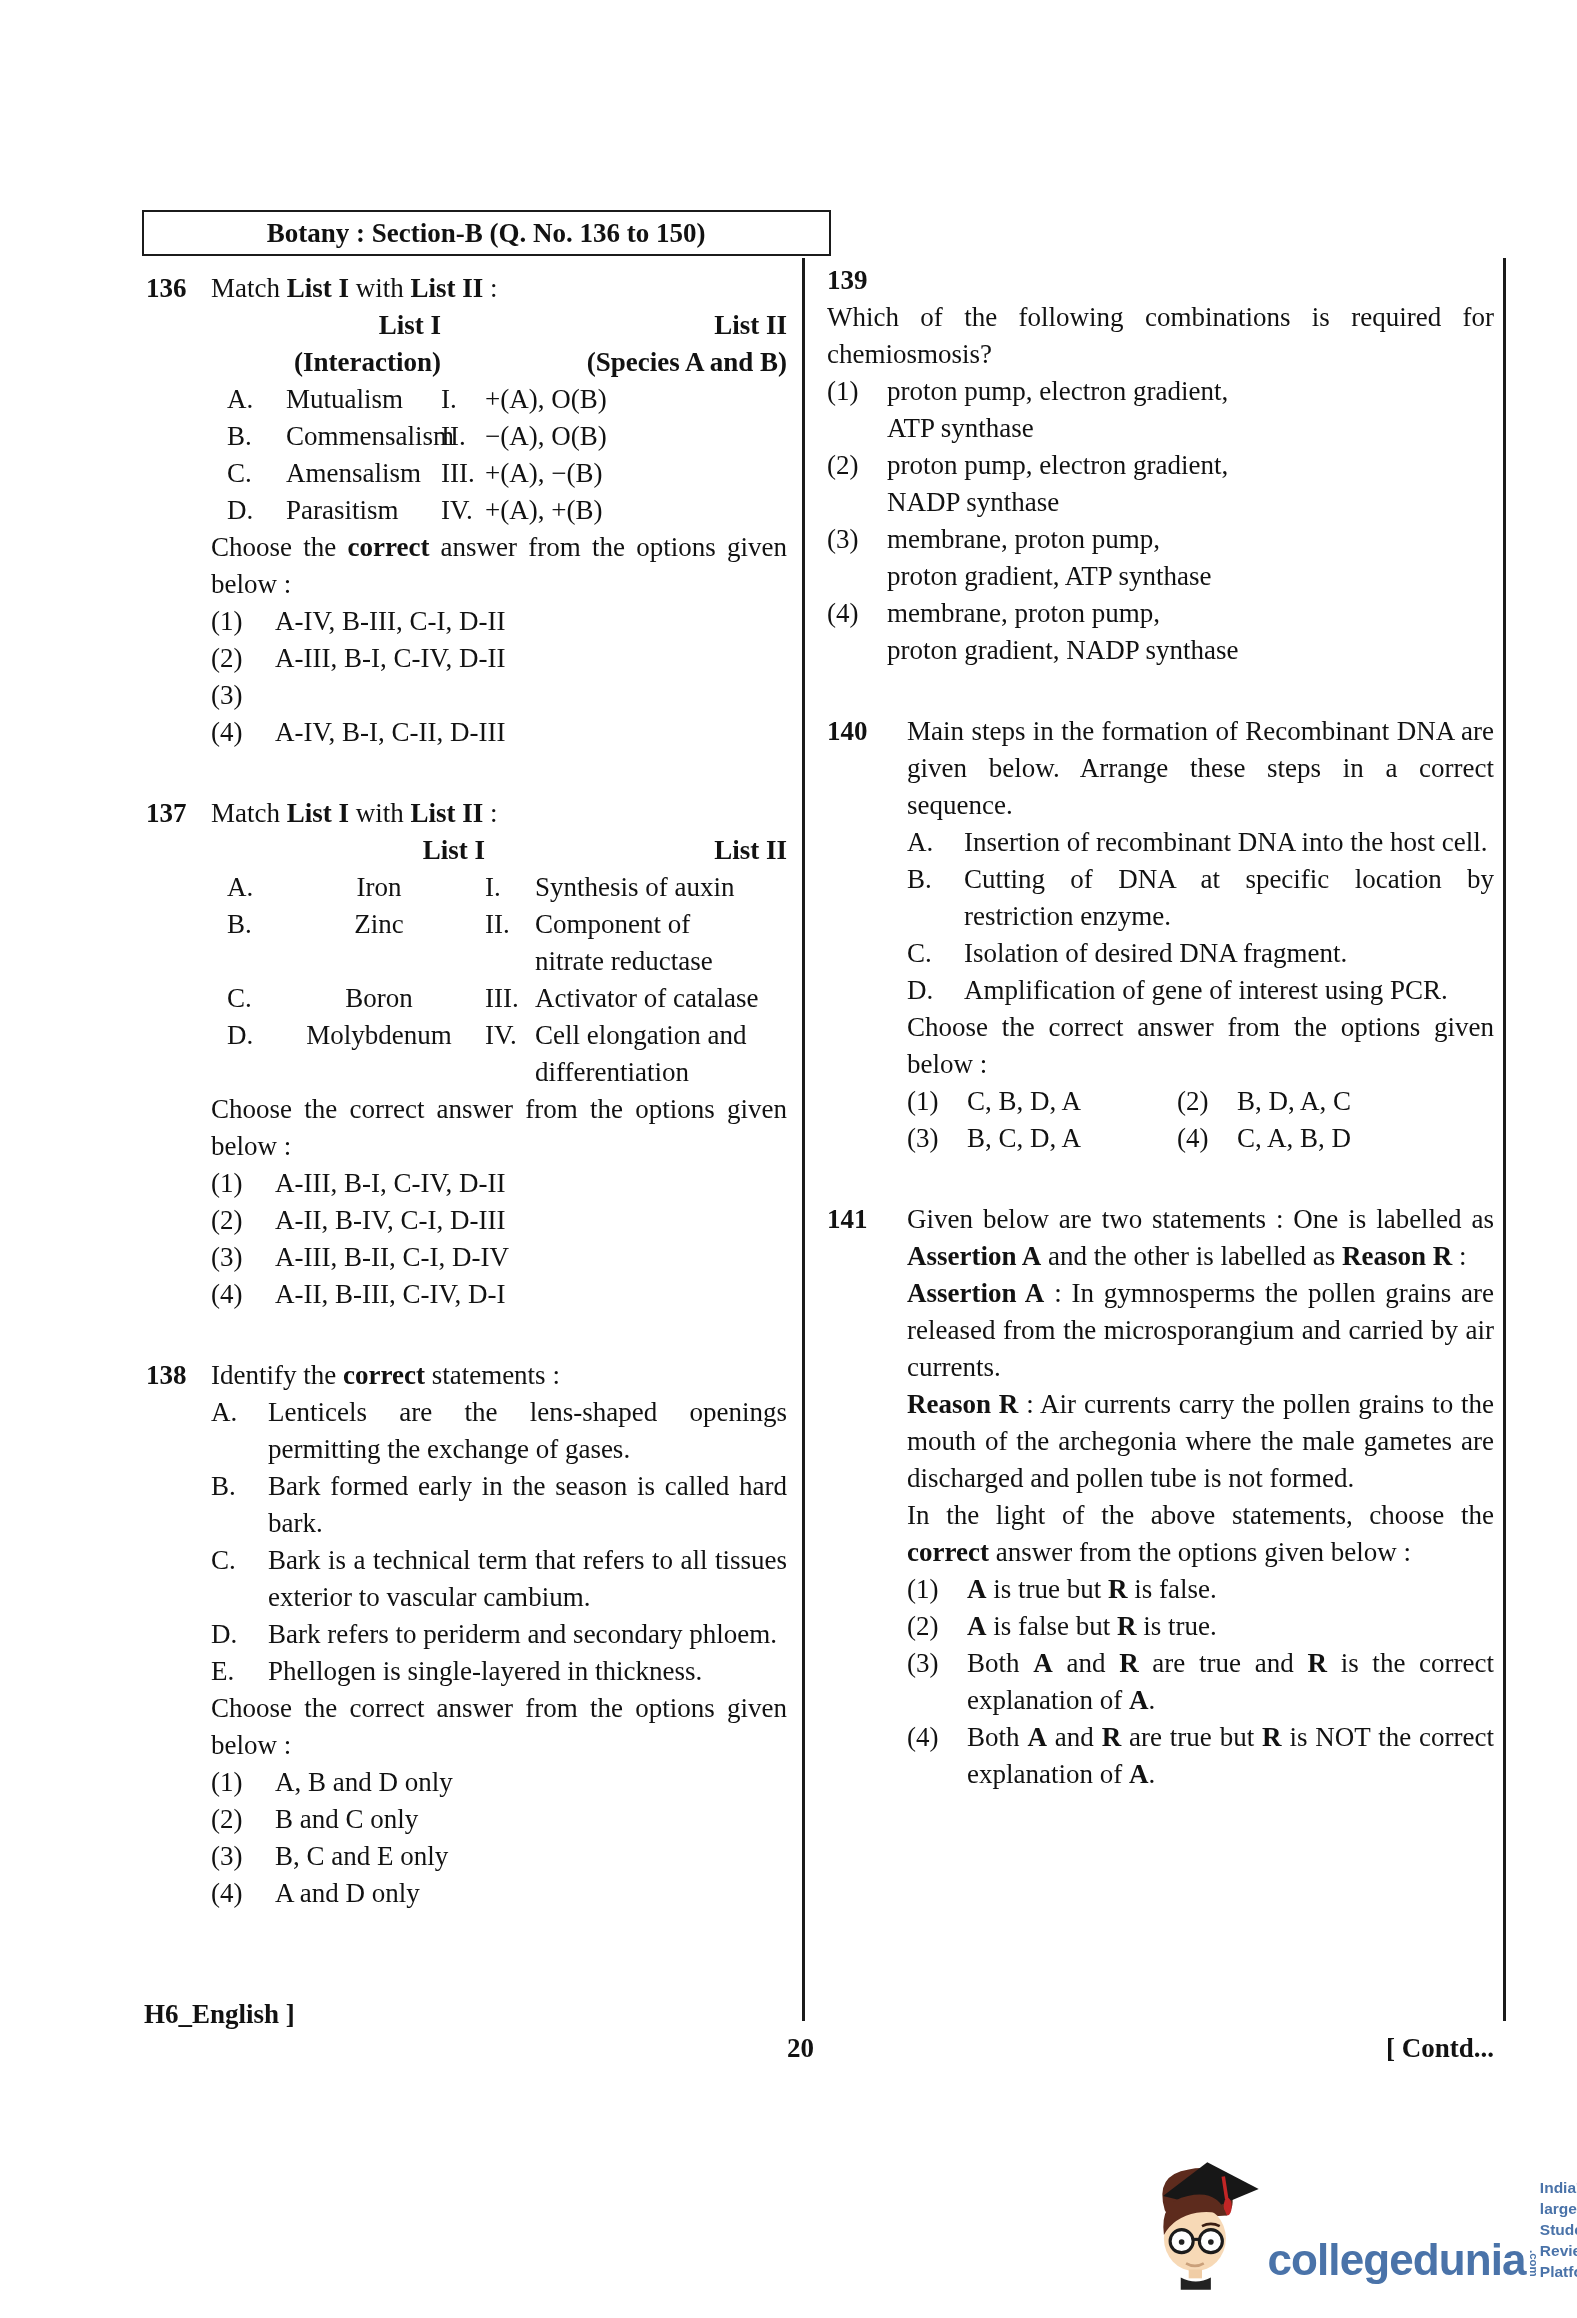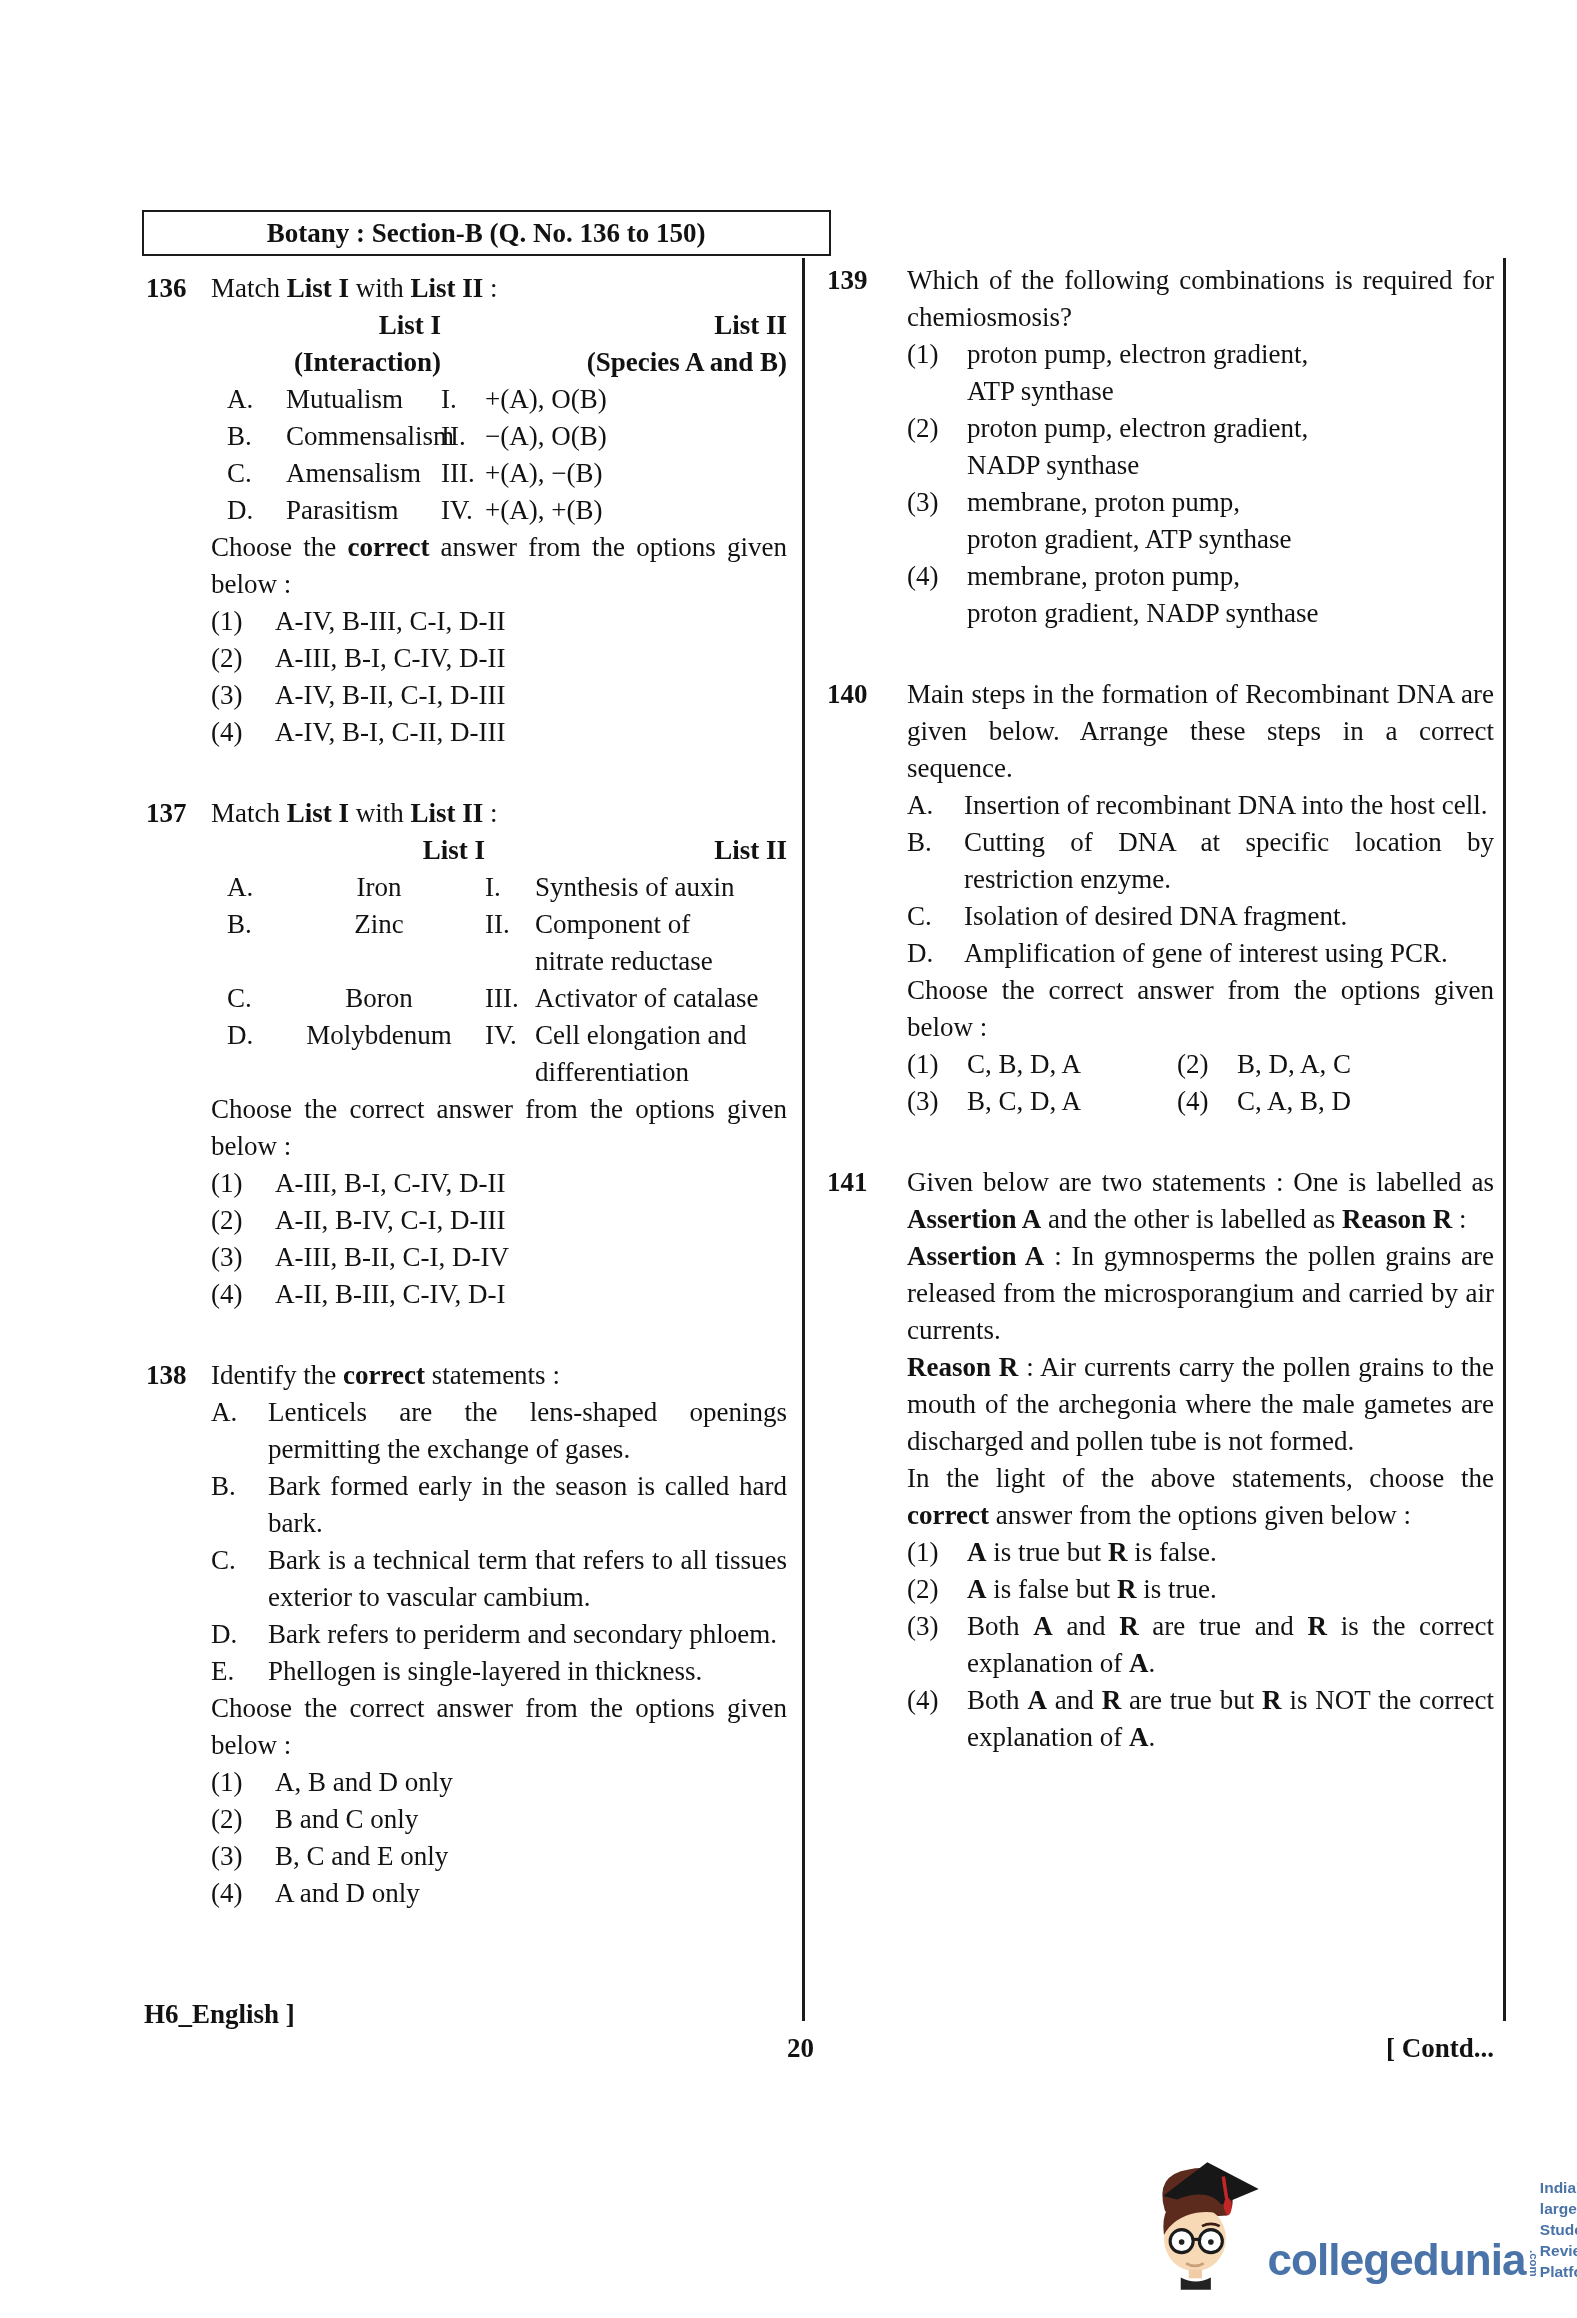--- a/index.html
+++ b/index.html
@@ -17,21 +17,21 @@
   .vline-center{left:802px;}
   .vline-right{left:1503px;}
   
   .section-box{
     box-sizing:border-box;margin-left:-4.4px;width:689px;border:2.7px solid #1b1b1b;
     text-align:center;font-weight:bold;font-size:27px;padding:2.7px 0;
   }
   
   .q{display:flex;margin-top:44px;}
   .q-first{margin-top:14px;}
-  .q-first-r{margin-top:0;}
+  .q-first-r{margin-top:0;flex-direction:column;}
   .qnum{flex:none;width:65px;font-weight:bold;}
   .col-right .qnum{width:80px;}
   .qbody{flex:1;min-width:0;}
   .line{min-height:37px;}
   .just{text-align:justify;}
   
   .mrow{display:flex;}
   .m136 .mitems{padding-left:16px;}
   .m136 .mm{flex:none;width:59px;}
   .m136 .ml{flex:none;width:155px;}
@@ -144,21 +144,20 @@
         <div class="opt">
           <div class="om">(1)</div>
           <div class="ot">A-IV, B-III, C-I, D-II</div>
         </div>
         <div class="opt">
           <div class="om">(2)</div>
           <div class="ot">A-III, B-I, C-IV, D-II</div>
         </div>
         <div class="opt">
           <div class="om">(3)</div>
-          <div class="ot">A-IV, B-II, C-I, D-III</div>
         </div>
         <div class="opt">
           <div class="om">(4)</div>
           <div class="ot">A-IV, B-I, C-II, D-III</div>
         </div>
       </div>
     </div>
   </div>
 
   <div class="q">

